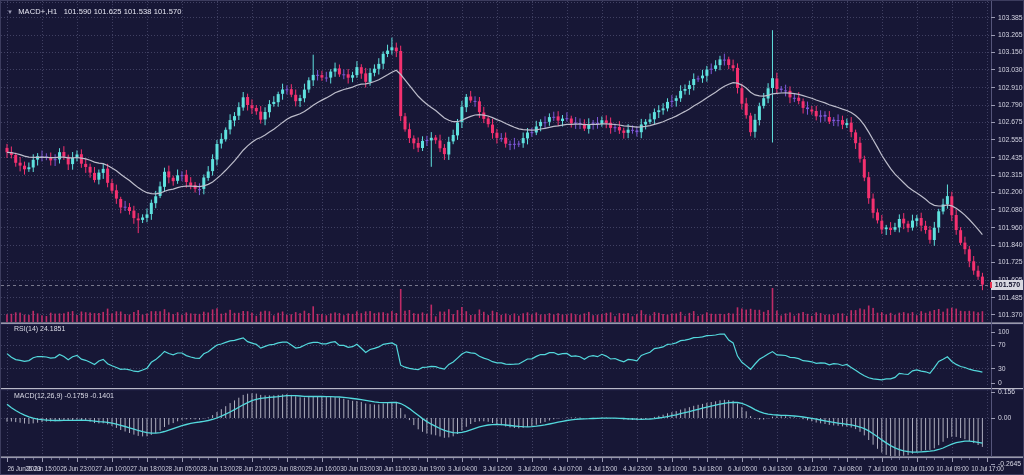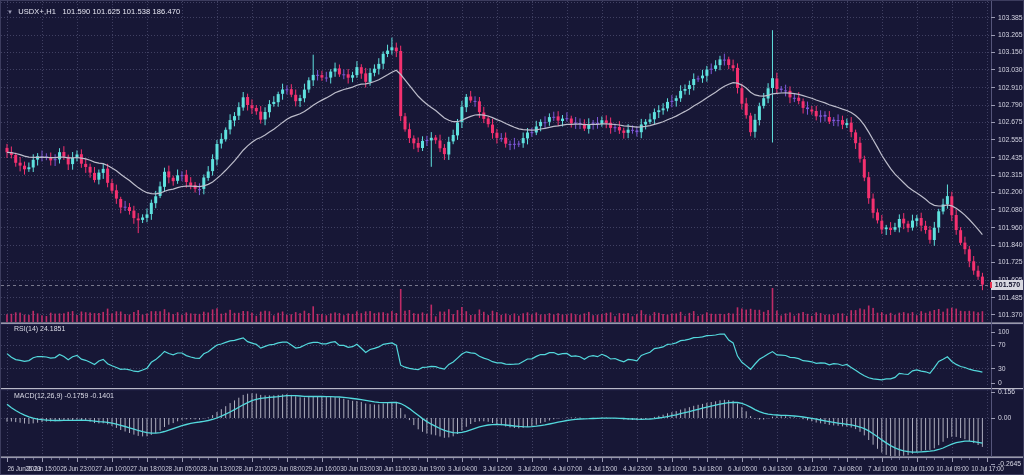--- a/index.html
+++ b/index.html
@@ -1252,23 +1252,23 @@
         <line x1="968.9966592427617" y1="457" x2="968.9966592427617" y2="459" stroke="#6a6a8e" stroke-width="1" shape-rendering="crispEdges"></line>
         <line x1="977.7449888641426" y1="457" x2="977.7449888641426" y2="459" stroke="#6a6a8e" stroke-width="1" shape-rendering="crispEdges"></line>
         <text x="951.5" y="470" text-anchor="middle" fill="#cfcfdd" font-size="6.4px" letter-spacing="-0.2px" font-family="Liberation Sans, DejaVu Sans, sans-serif">10 Jul 09:00</text>
         <line x1="986.5" y1="457" x2="986.5" y2="461" stroke="#9a9ab2" stroke-width="1" shape-rendering="crispEdges"></line>
         <text x="986.5" y="470" text-anchor="middle" fill="#cfcfdd" font-size="6.4px" letter-spacing="-0.2px" font-family="Liberation Sans, DejaVu Sans, sans-serif">10 Jul 17:00</text>
       </g>
     </svg>
 
   <div id="title-bar" class="overlay">
     <span class="dd">▼</span>
-    <span>USDX+,H1</span>
+    <span>MACD+,H1</span>
     <span>&nbsp;</span>
-    <span>101.590 101.625 101.538 186.470</span>
+    <span>101.590 101.625 101.538 101.570</span>
   </div>
 
   <div id="rsi-label" class="overlay">RSI(14) 24.1851</div>
   <div id="macd-label" class="overlay">MACD(12,26,9) -0.1759 -0.1401</div>
 
   <div id="price-tag" class="overlay">101.570</div>
   <div id="bid-marker" class="overlay"></div>
 </div>
 
 </body></html>

